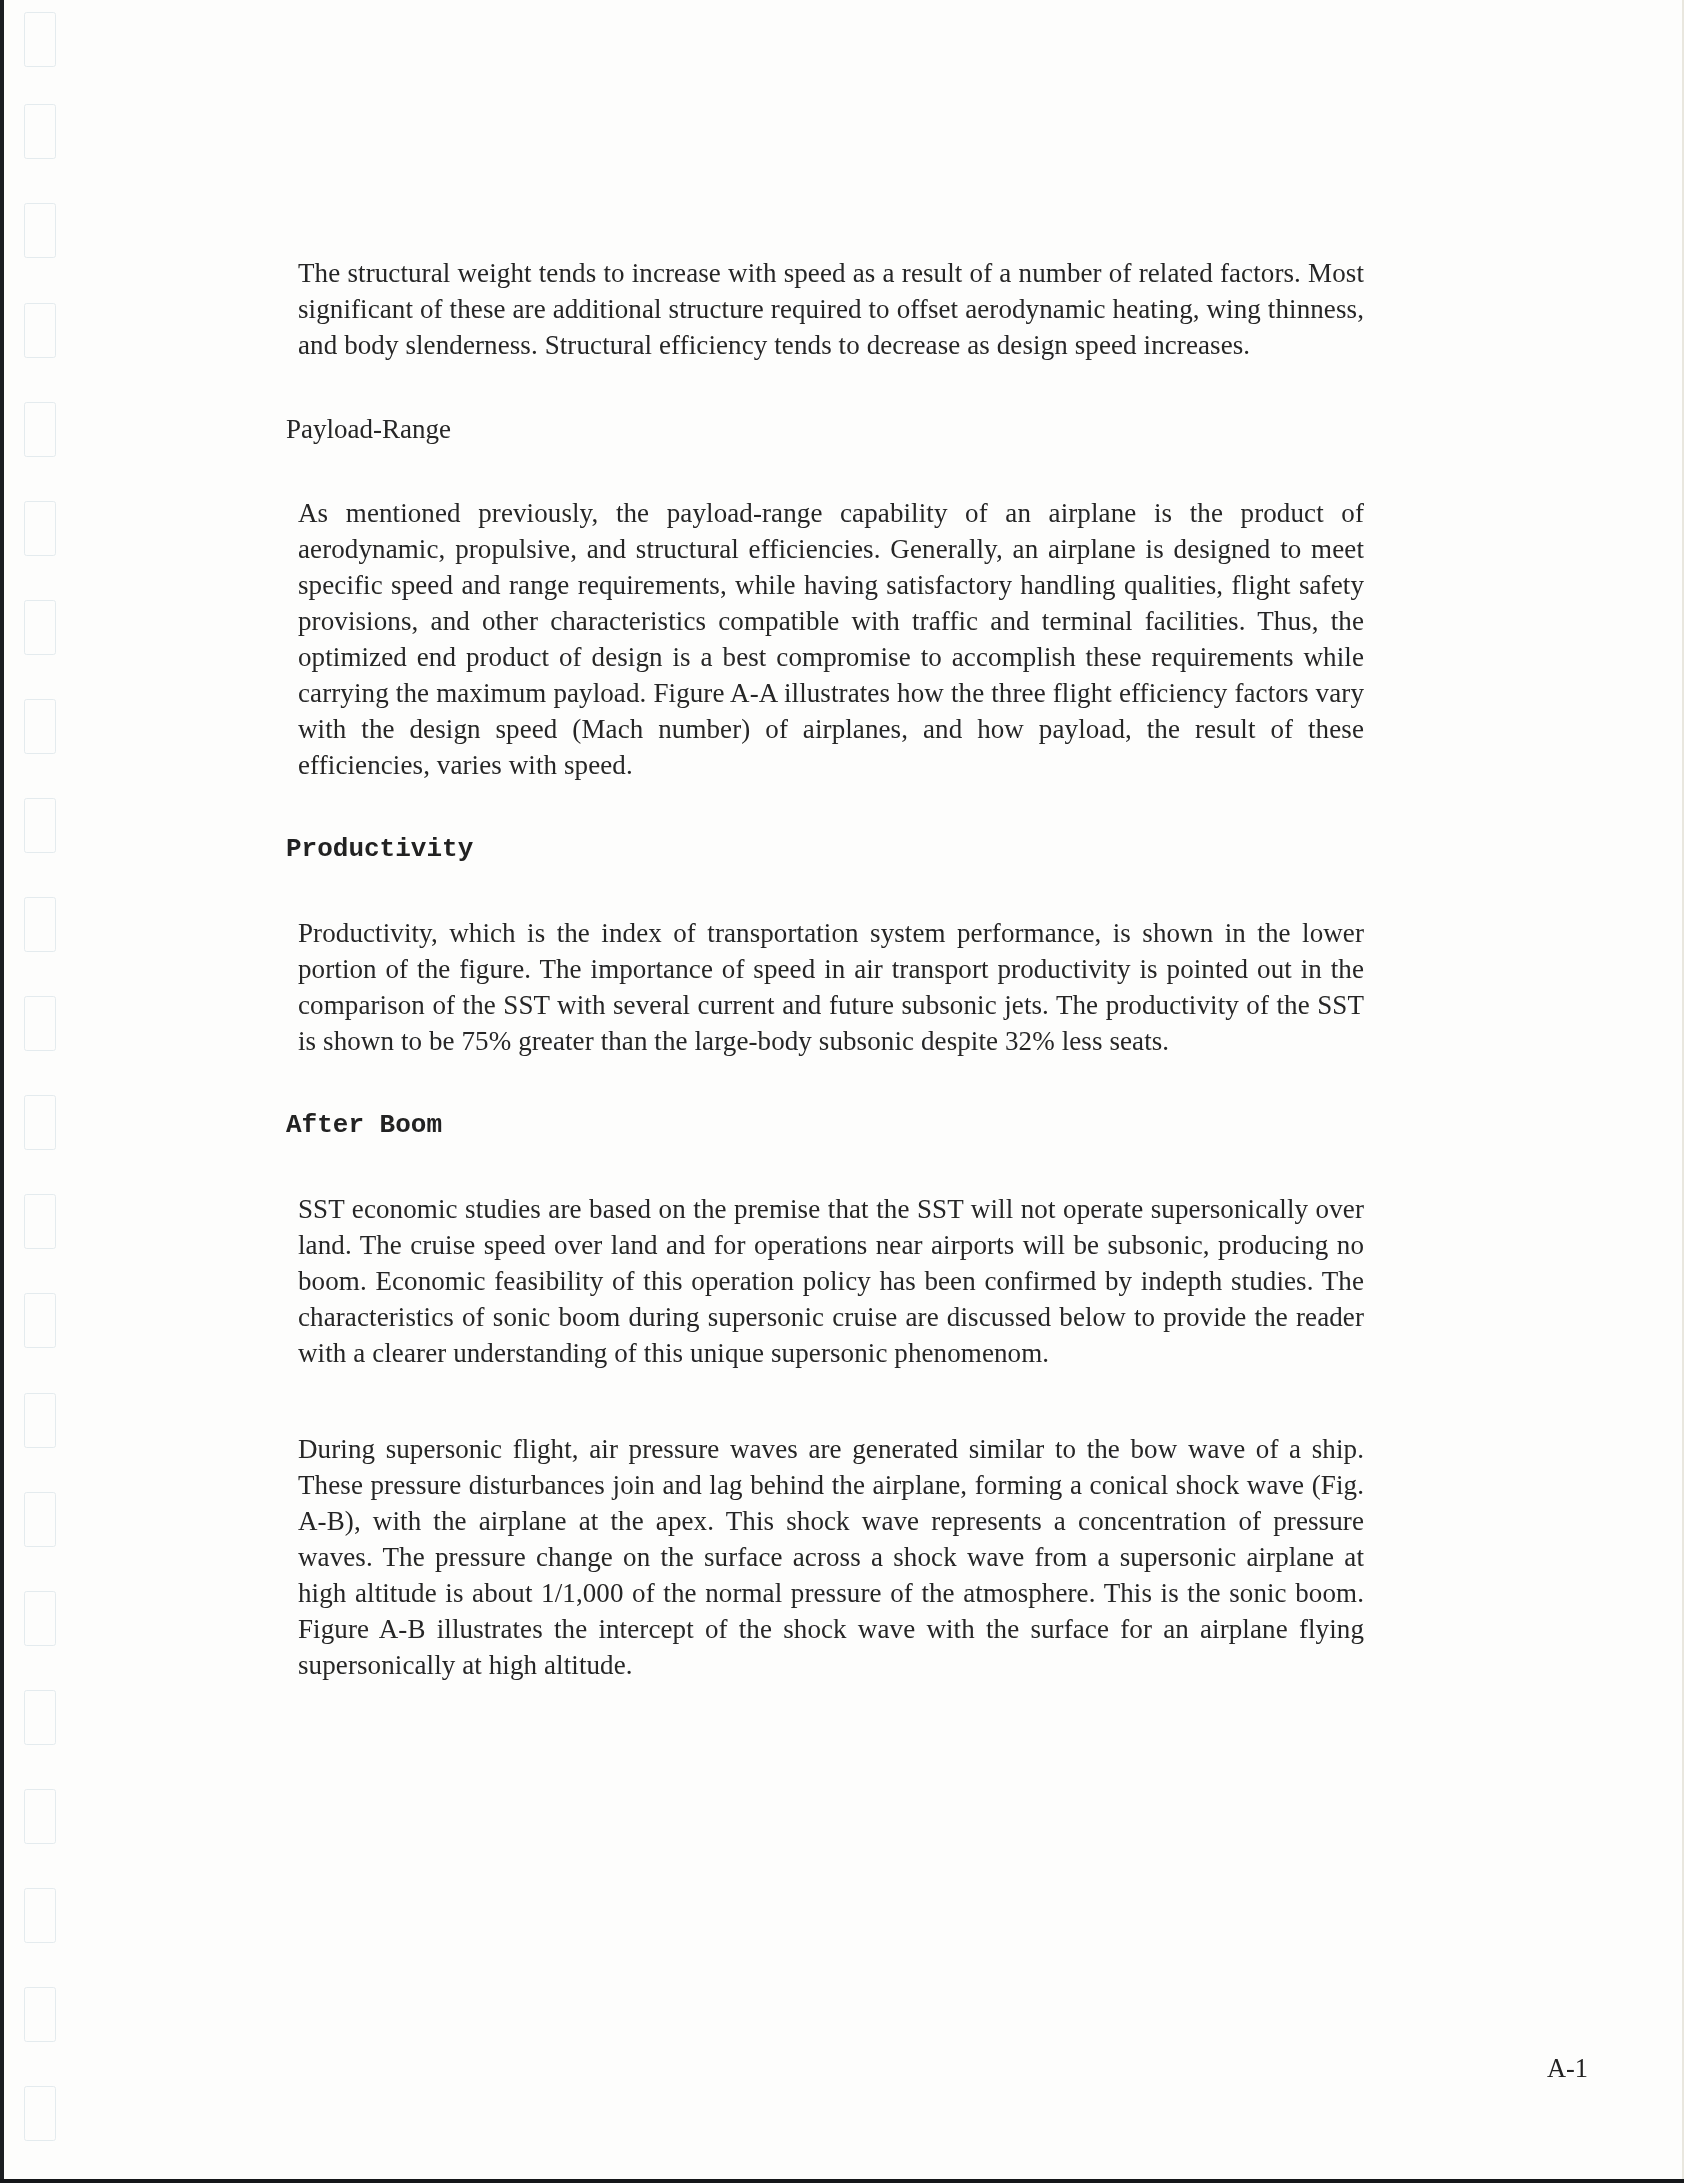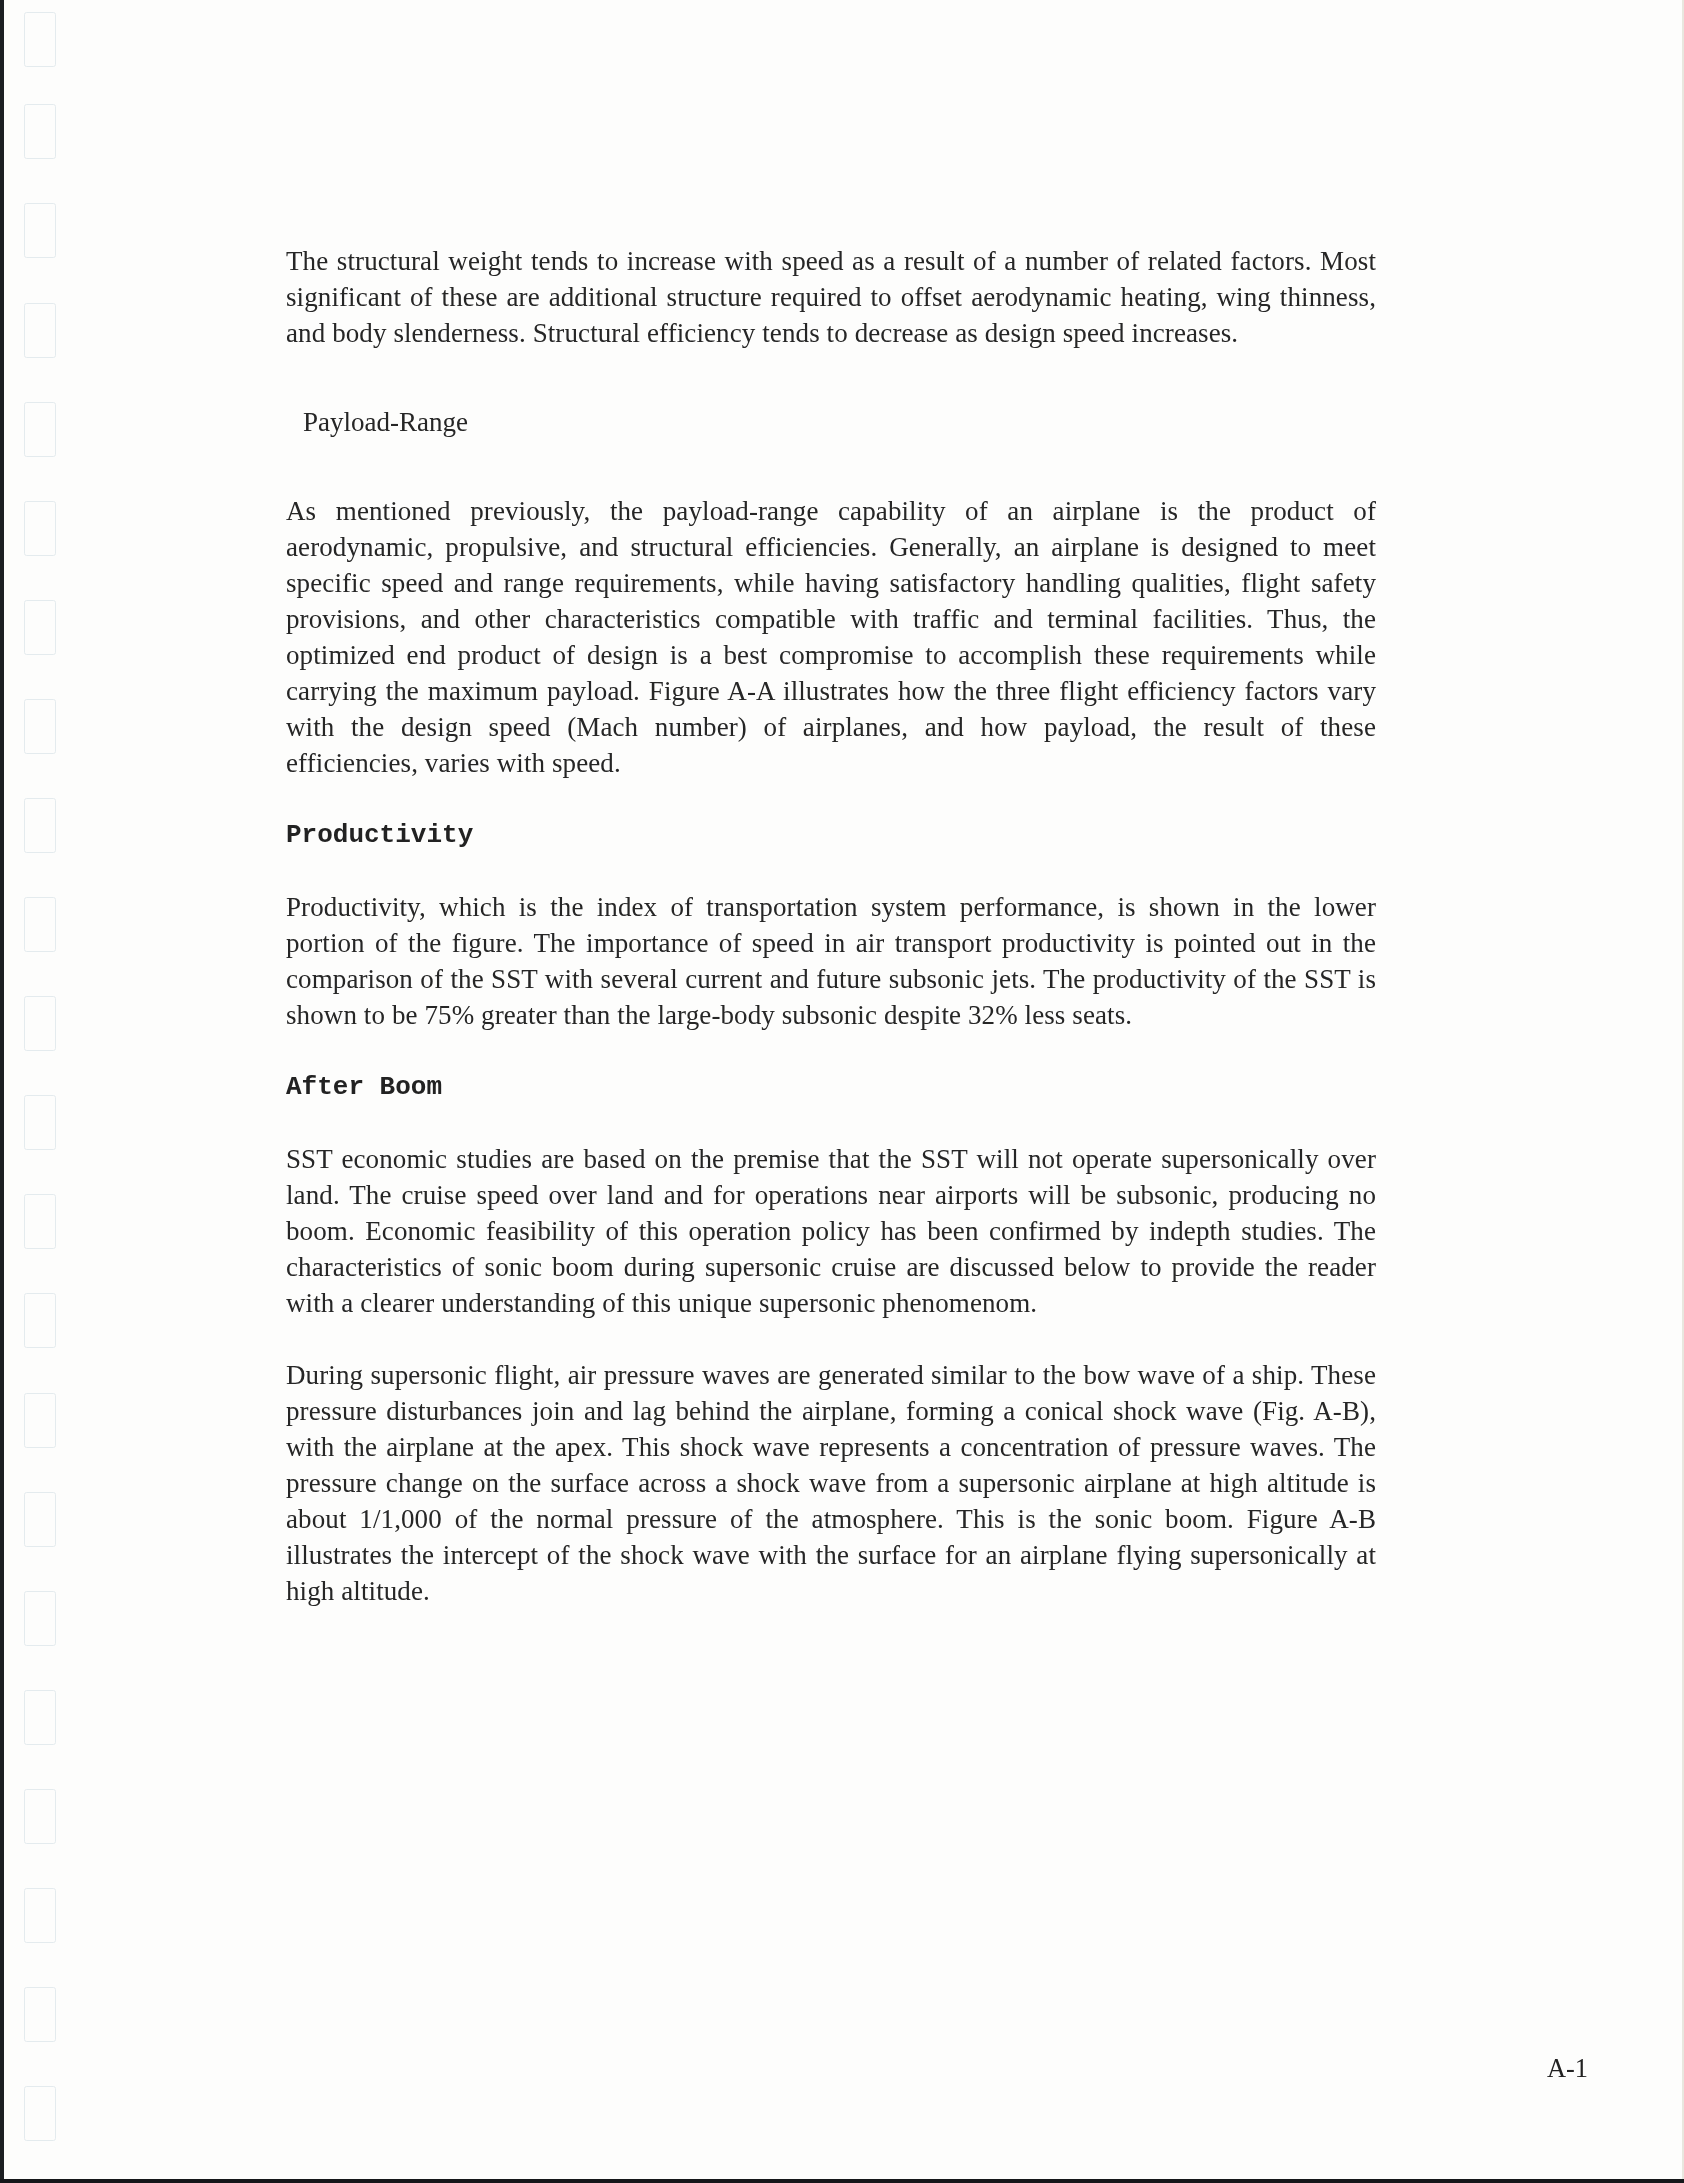--- a/index.html
+++ b/index.html
@@ -22,25 +22,25 @@
       background: #e9e7df;
     }
     .hole {
       position: absolute; left: 24px; width: 30px; height: 53px;
       border: 1.3px solid #e4ebee; border-radius: 2.6px;
     }
     .content {
       position: absolute; left: 286px; top: 243px; width: 1090px;
     }
     p.body {
-      margin: 0; font-size: 27px; line-height: 36px;
+      margin: 12px; font-size: 27px; line-height: 36px;
       text-align: justify; letter-spacing: 0.1px;
     }
     h2.subhead {
-      margin: 17px; font-weight: normal; font-size: 27px; line-height: 36px;
+      margin: 0; font-weight: normal; font-size: 27px; line-height: 36px;
     }
     h2.bold-head {
       margin: 0; font-family: Liberation Mono, monospace;
       font-weight: bold; font-size: 26px; line-height: 36px; color: #222;
     }
     .gap-s { height: 36px; }
     .page-number {
       position: absolute; left: 1547px; top: 2053px;
       font-size: 26.4px; color: #222;
     }

